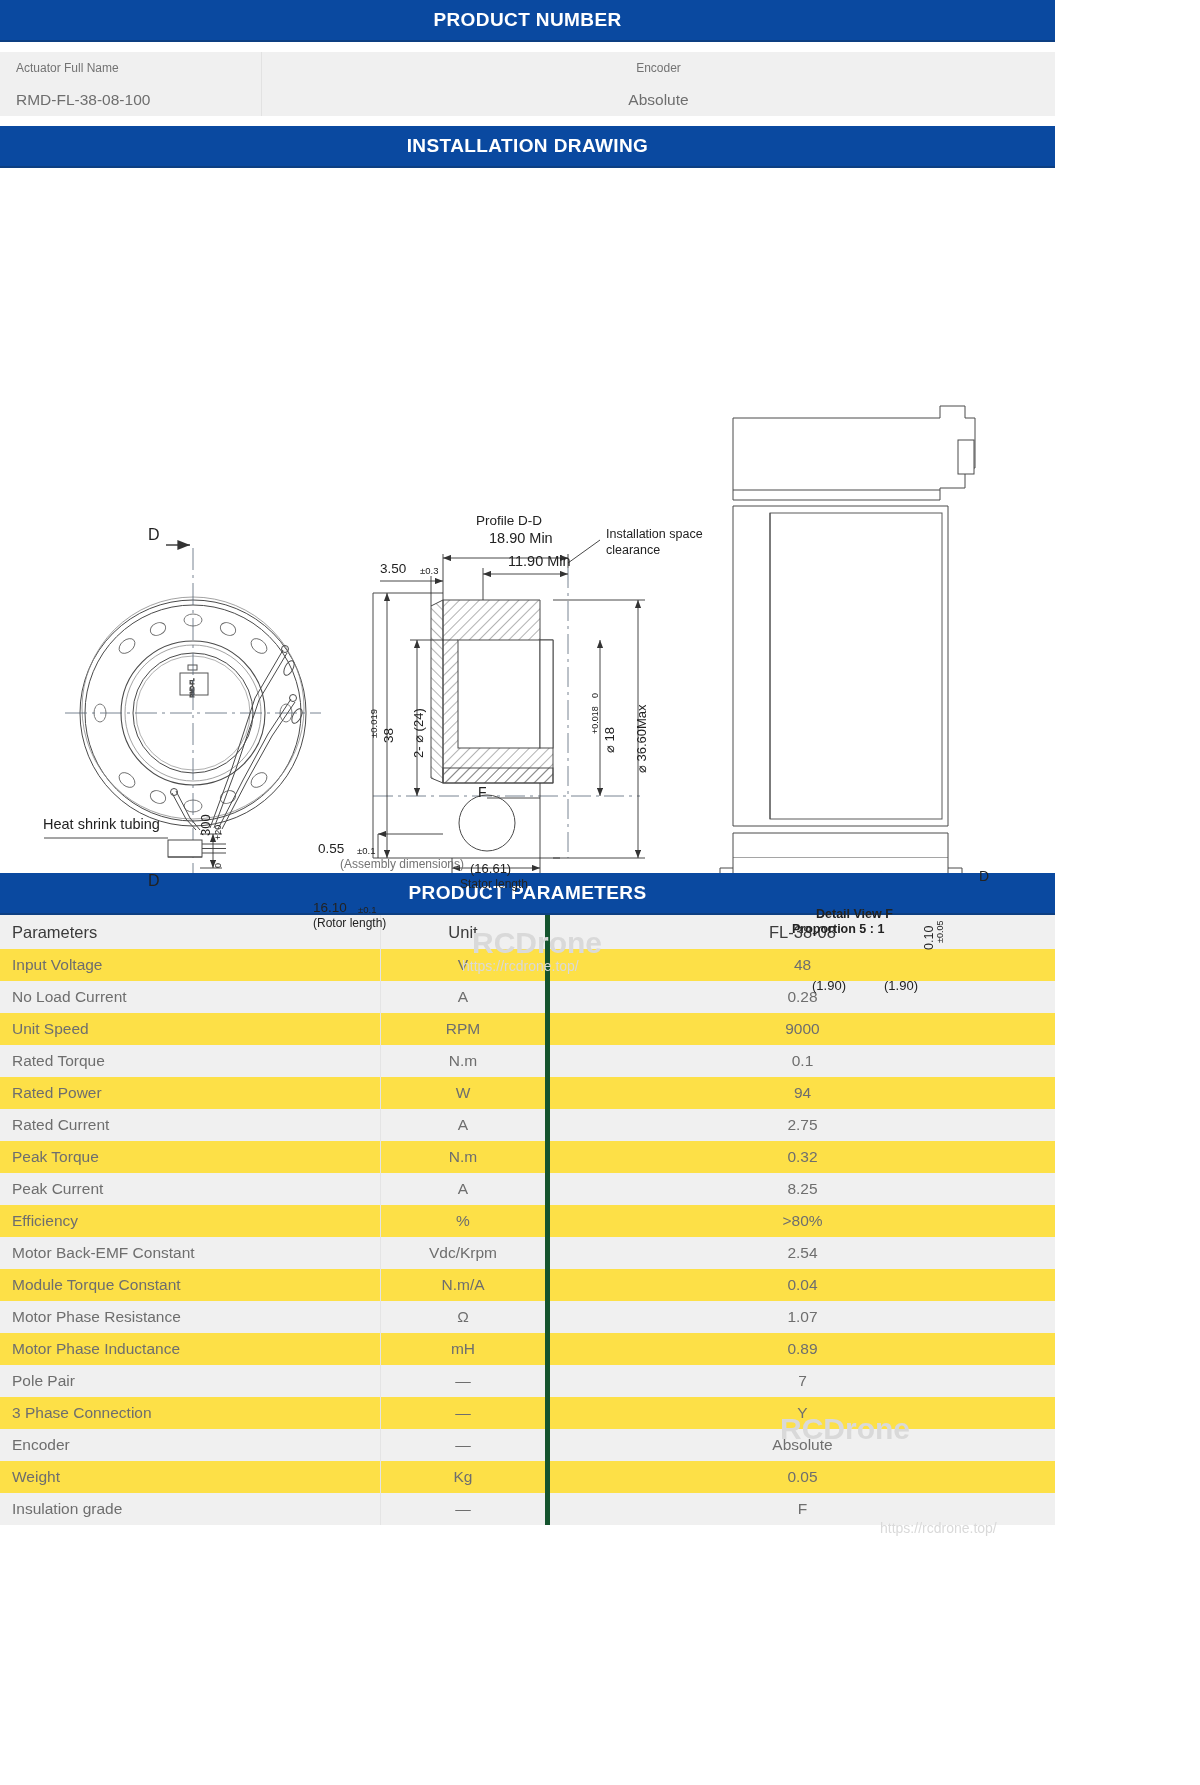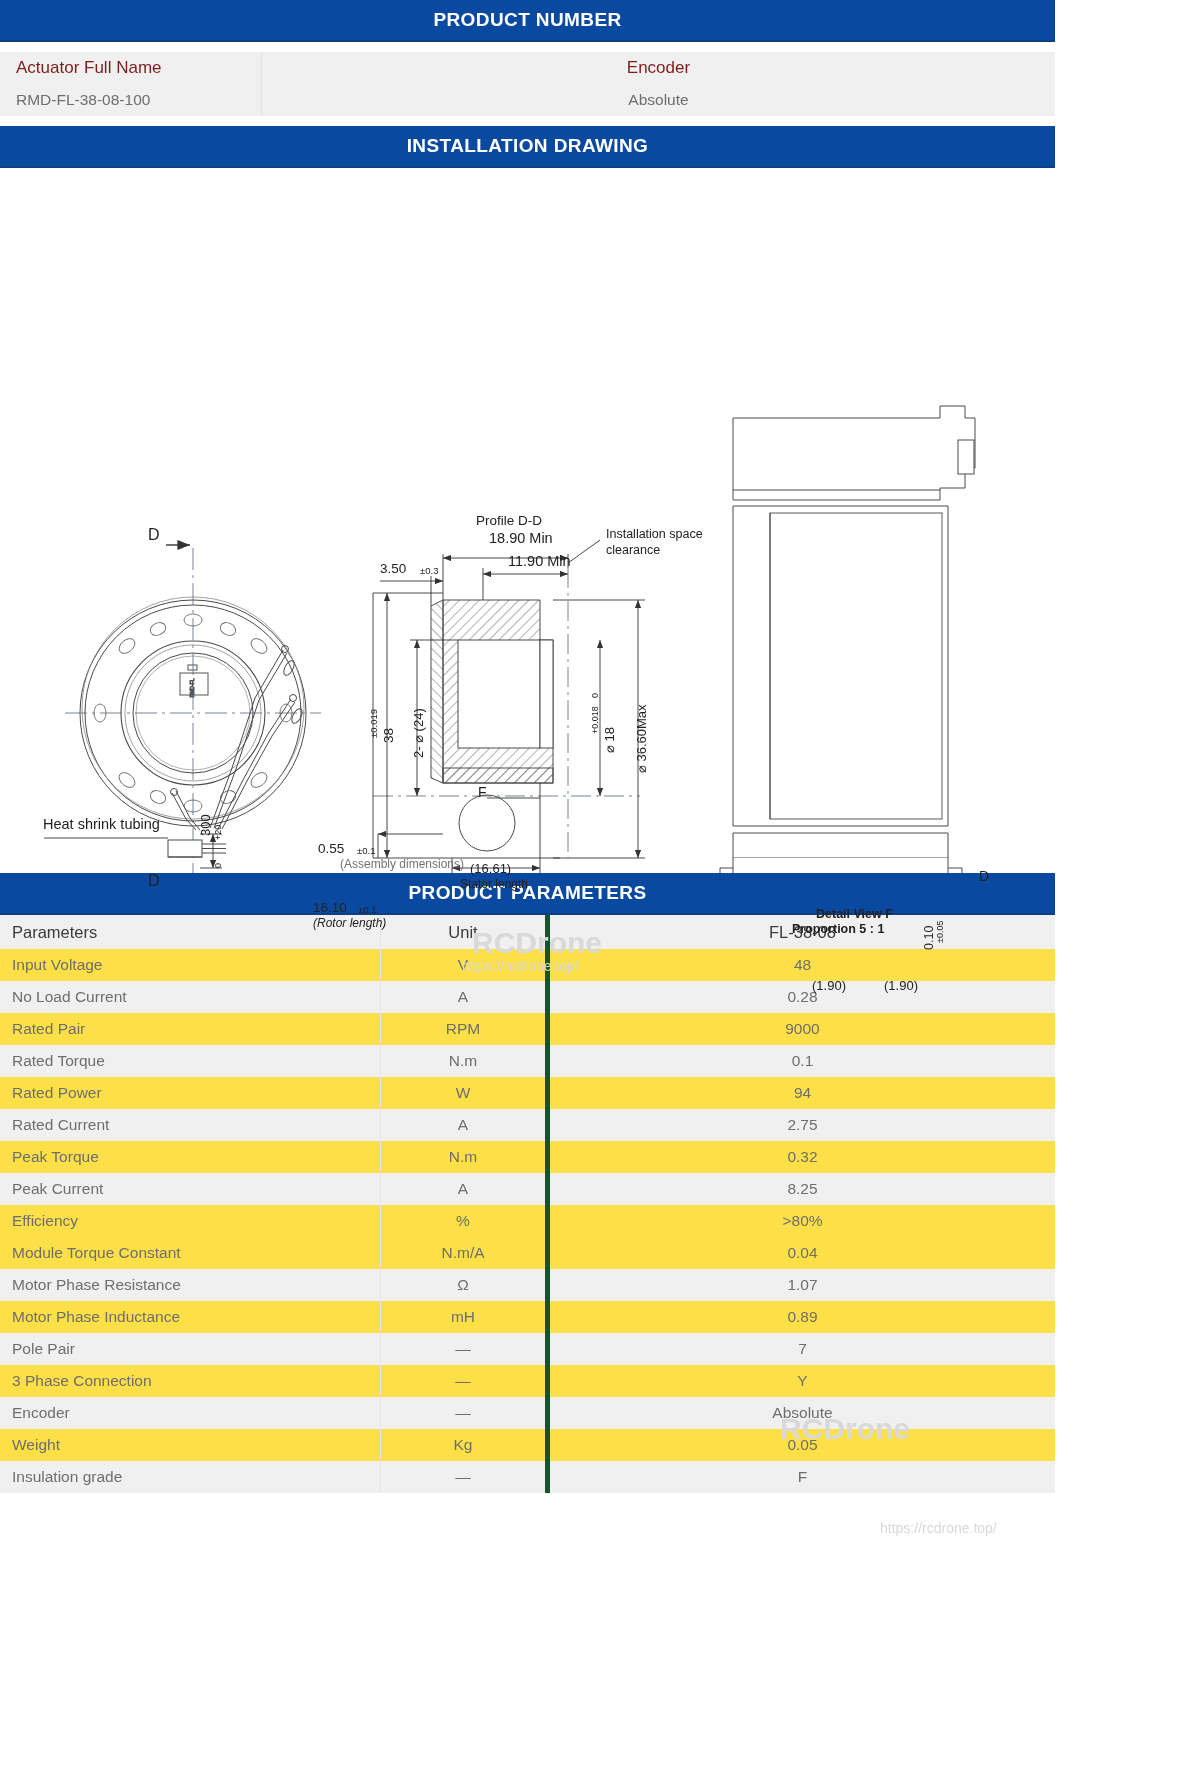--- a/index.html
+++ b/index.html
@@ -37,22 +37,22 @@
     width: 1055px;
     table-layout: fixed;
   }
   table.tbl td, table.tbl th {
     font-weight: normal;
     padding: 0;
   }
   .pn-head td {
     background: #f0f0f0;
     height: 32px;
-    font-size: 17px;
-    color: #7f1d1d;
+    font-size: 12px;
+    color: #737373;
     vertical-align: middle;
   }
   .pn-body td {
     background: #f0f0f0;
     height: 32px;
     font-size: 15.5px;
     color: #6e6e6e;
     vertical-align: middle;
   }
   .pn-c1 { width: 245px; padding-left: 16px !important; border-right: 1px solid #e2e2e2; }
@@ -359,21 +359,21 @@
 
     <div style="position:absolute;left:478px;top:616px;font-size:14px;color:#222;">F</div>
 
     <div style="position:absolute;left:318px;top:673px;font-size:13.5px;color:#222;">0.55</div>
     <div style="position:absolute;left:357px;top:677px;font-size:9.5px;color:#222;">±0.1</div>
     <div style="position:absolute;left:310px;top:689px;font-size:12px;color:#737373;margin-left:30px;">(Assembly dimensions)</div>
     <div style="position:absolute;left:470px;top:693px;font-size:13px;color:#222;">(16.61)</div>
     <div style="position:absolute;left:460px;top:709px;font-size:12px;color:#222;">Stator length</div>
     <div style="position:absolute;left:313px;top:732px;font-size:13.5px;color:#222;">16.10</div>
     <div style="position:absolute;left:358px;top:736px;font-size:9.5px;color:#222;">±0.1</div>
-    <div style="position:absolute;left:313px;top:748px;font-size:12px;color:#222;font-style:italic;">(Rotor length)</div>
+    <div style="position:absolute;left:313px;top:748px;font-size:12px;color:#222;">(Rotor length)</div>
 
     <div style="position:absolute;left:792px;top:739px;font-size:12.5px;color:#222;font-weight:bold;padding-left:24px;">Detail View F</div>
     <div style="position:absolute;left:792px;top:754px;font-size:12.5px;color:#222;font-weight:bold;">Proportion 5 : 1</div>
     <div style="position:absolute;left:979px;top:700px;font-size:14px;color:#222;">D</div>
     <div style="position:absolute;left:922px;top:782px;font-size:12.5px;color:#222;transform:rotate(-90deg);transform-origin:0 0;white-space:nowrap;">0.10</div>
     <div style="position:absolute;left:935px;top:775px;font-size:9px;color:#222;transform:rotate(-90deg);transform-origin:0 0;white-space:nowrap;">±0.05</div>
     <div style="position:absolute;left:812px;top:810px;font-size:13px;color:#222;">(1.90)</div>
     <div style="position:absolute;left:884px;top:810px;font-size:13px;color:#222;">(1.90)</div>
 
     <div class="wm wm-main" style="left:472px;top:758px;">RCDrone</div>
@@ -395,21 +395,21 @@
       <td class="c-param">Input Voltage</td>
       <td class="c-unit">V</td>
       <td class="c-val">48</td>
     </tr>
     <tr class="pp-row odd">
       <td class="c-param">No Load Current</td>
       <td class="c-unit">A</td>
       <td class="c-val">0.28</td>
     </tr>
     <tr class="pp-row even">
-      <td class="c-param">Rated Pair</td>
+      <td class="c-param">Unit Speed</td>
       <td class="c-unit">RPM</td>
       <td class="c-val">9000</td>
     </tr>
     <tr class="pp-row odd">
       <td class="c-param">Rated Torque</td>
       <td class="c-unit">N.m</td>
       <td class="c-val">0.1</td>
     </tr>
     <tr class="pp-row even">
       <td class="c-param">Rated Power</td>
@@ -429,20 +429,25 @@
     <tr class="pp-row odd">
       <td class="c-param">Peak Current</td>
       <td class="c-unit">A</td>
       <td class="c-val">8.25</td>
     </tr>
     <tr class="pp-row even">
       <td class="c-param">Efficiency</td>
       <td class="c-unit">%</td>
       <td class="c-val">&gt;80%</td>
     </tr>
+    <tr class="pp-row odd">
+      <td class="c-param">Motor Back-EMF Constant</td>
+      <td class="c-unit">Vdc/Krpm</td>
+      <td class="c-val">2.54</td>
+    </tr>
     <tr class="pp-row even">
       <td class="c-param">Module Torque Constant</td>
       <td class="c-unit">N.m/A</td>
       <td class="c-val">0.04</td>
     </tr>
     <tr class="pp-row odd">
       <td class="c-param">Motor Phase Resistance</td>
       <td class="c-unit">Ω</td>
       <td class="c-val">1.07</td>
     </tr>

